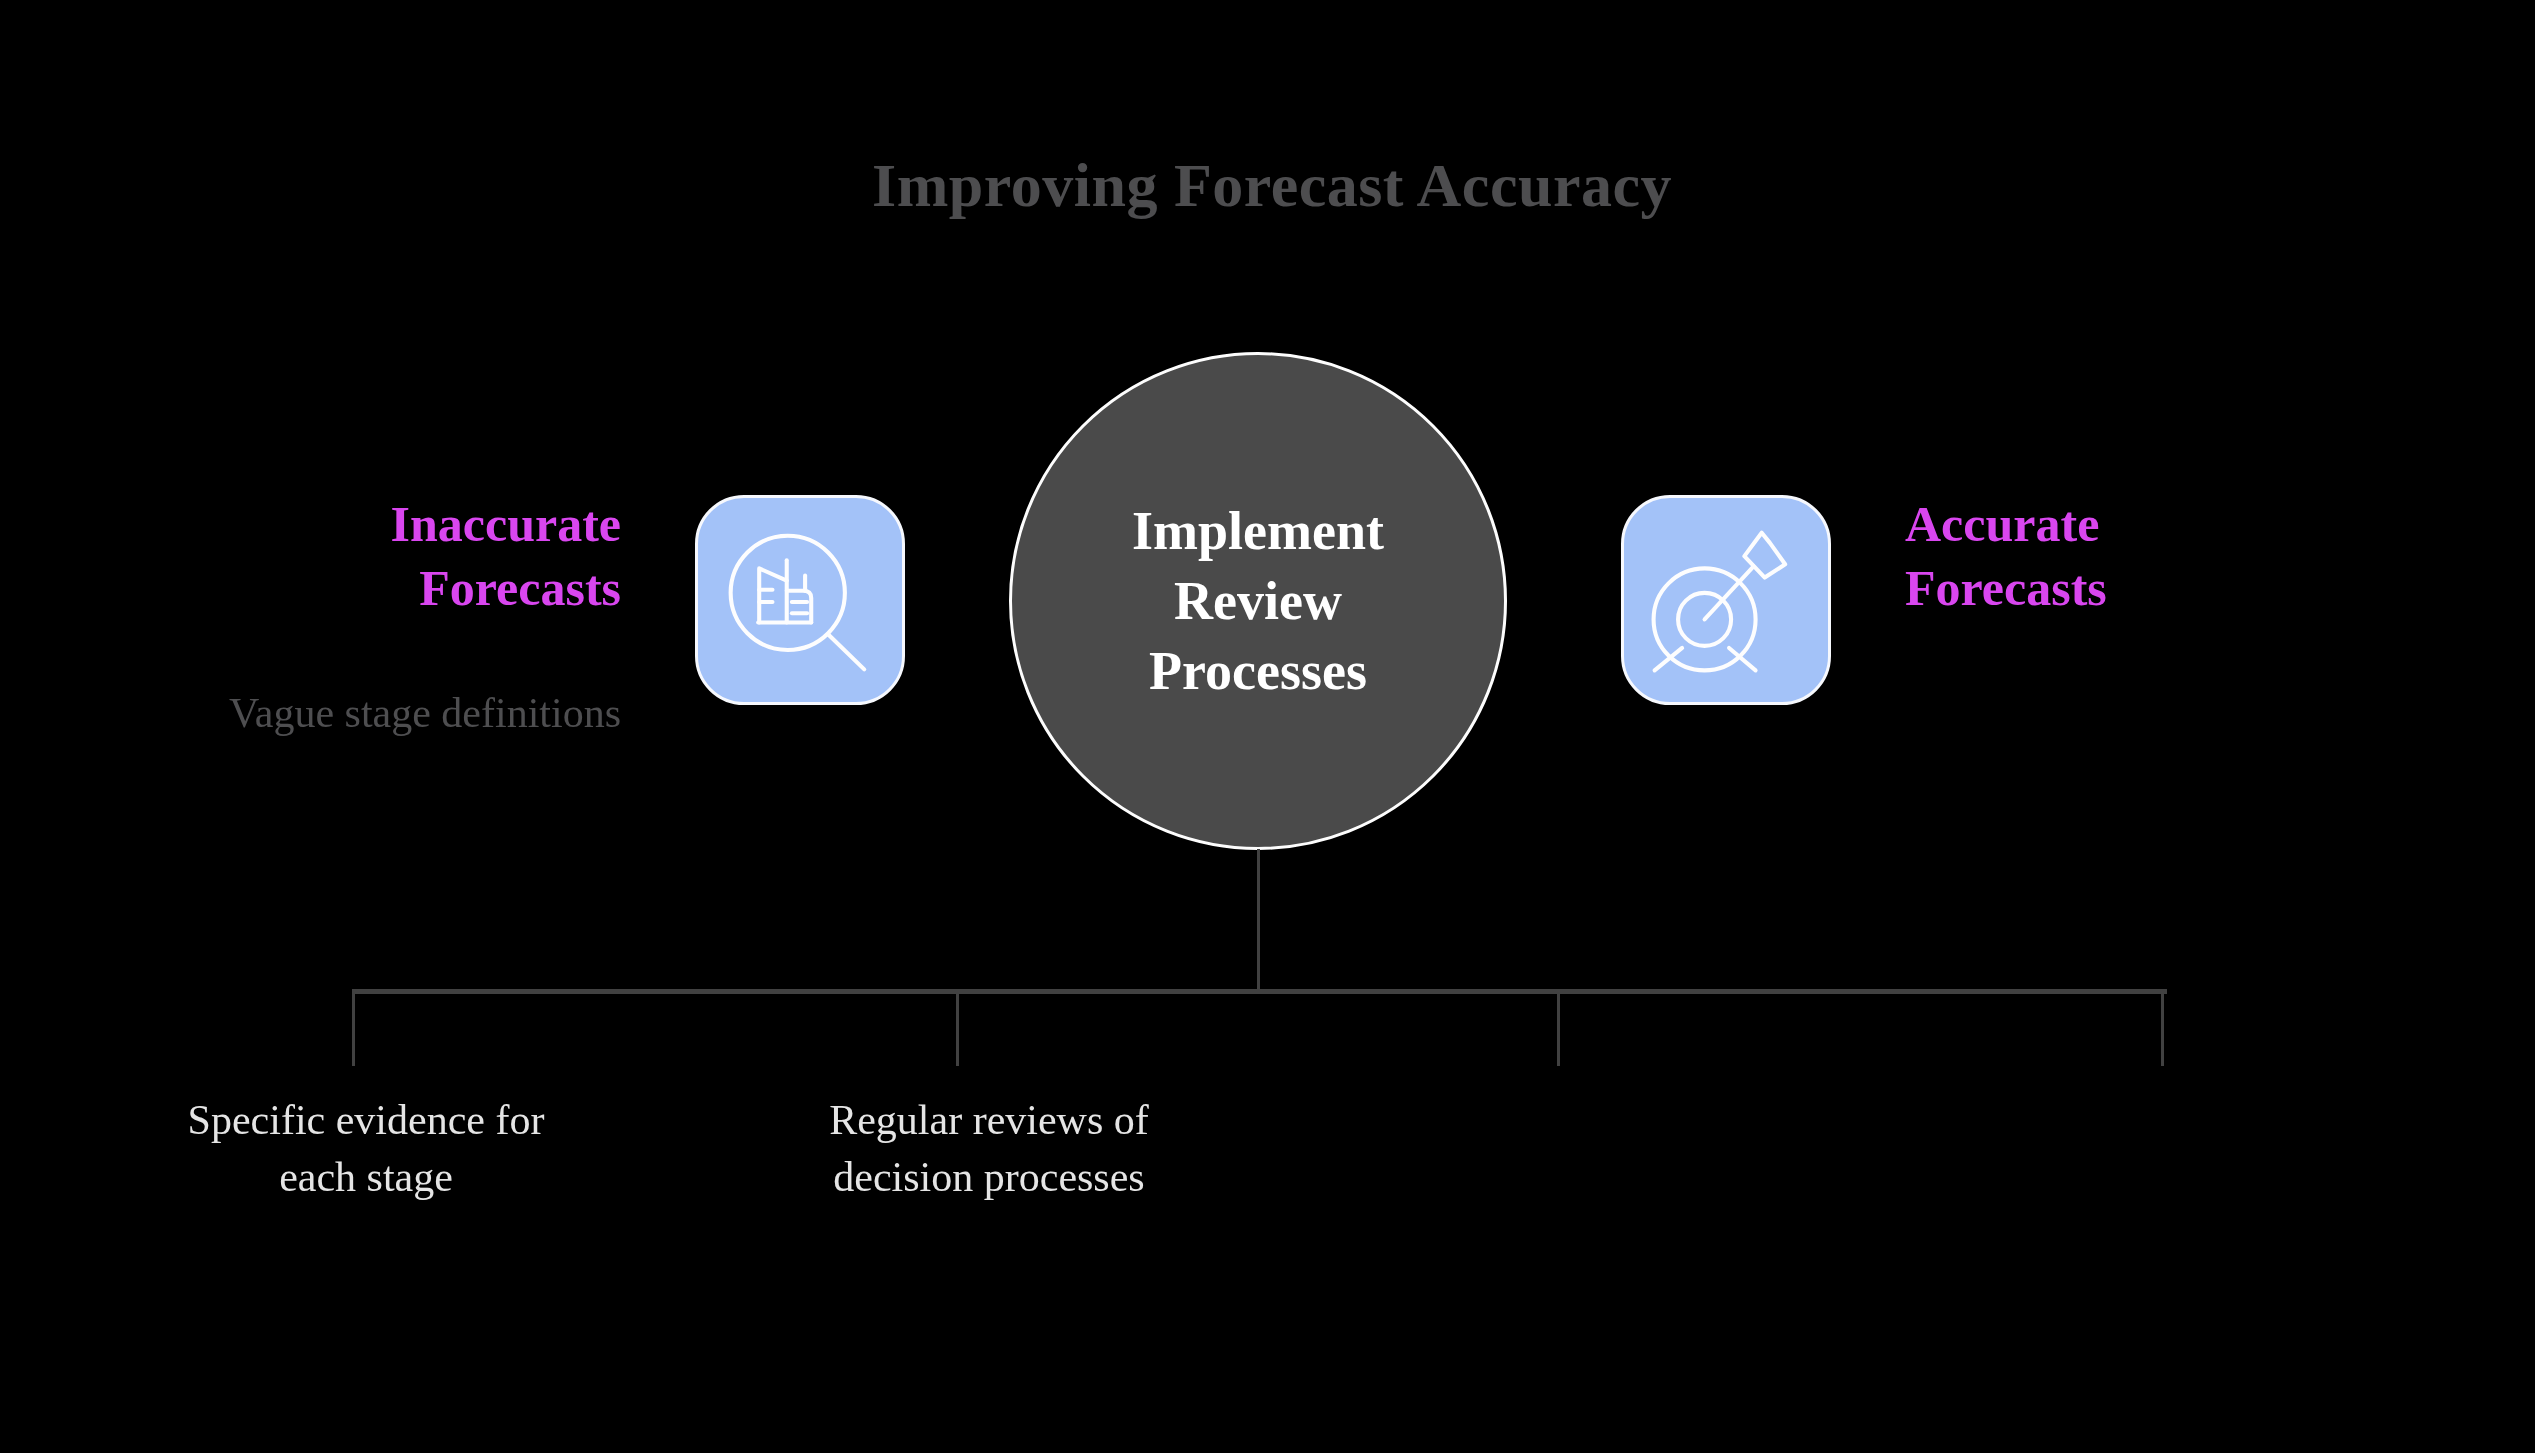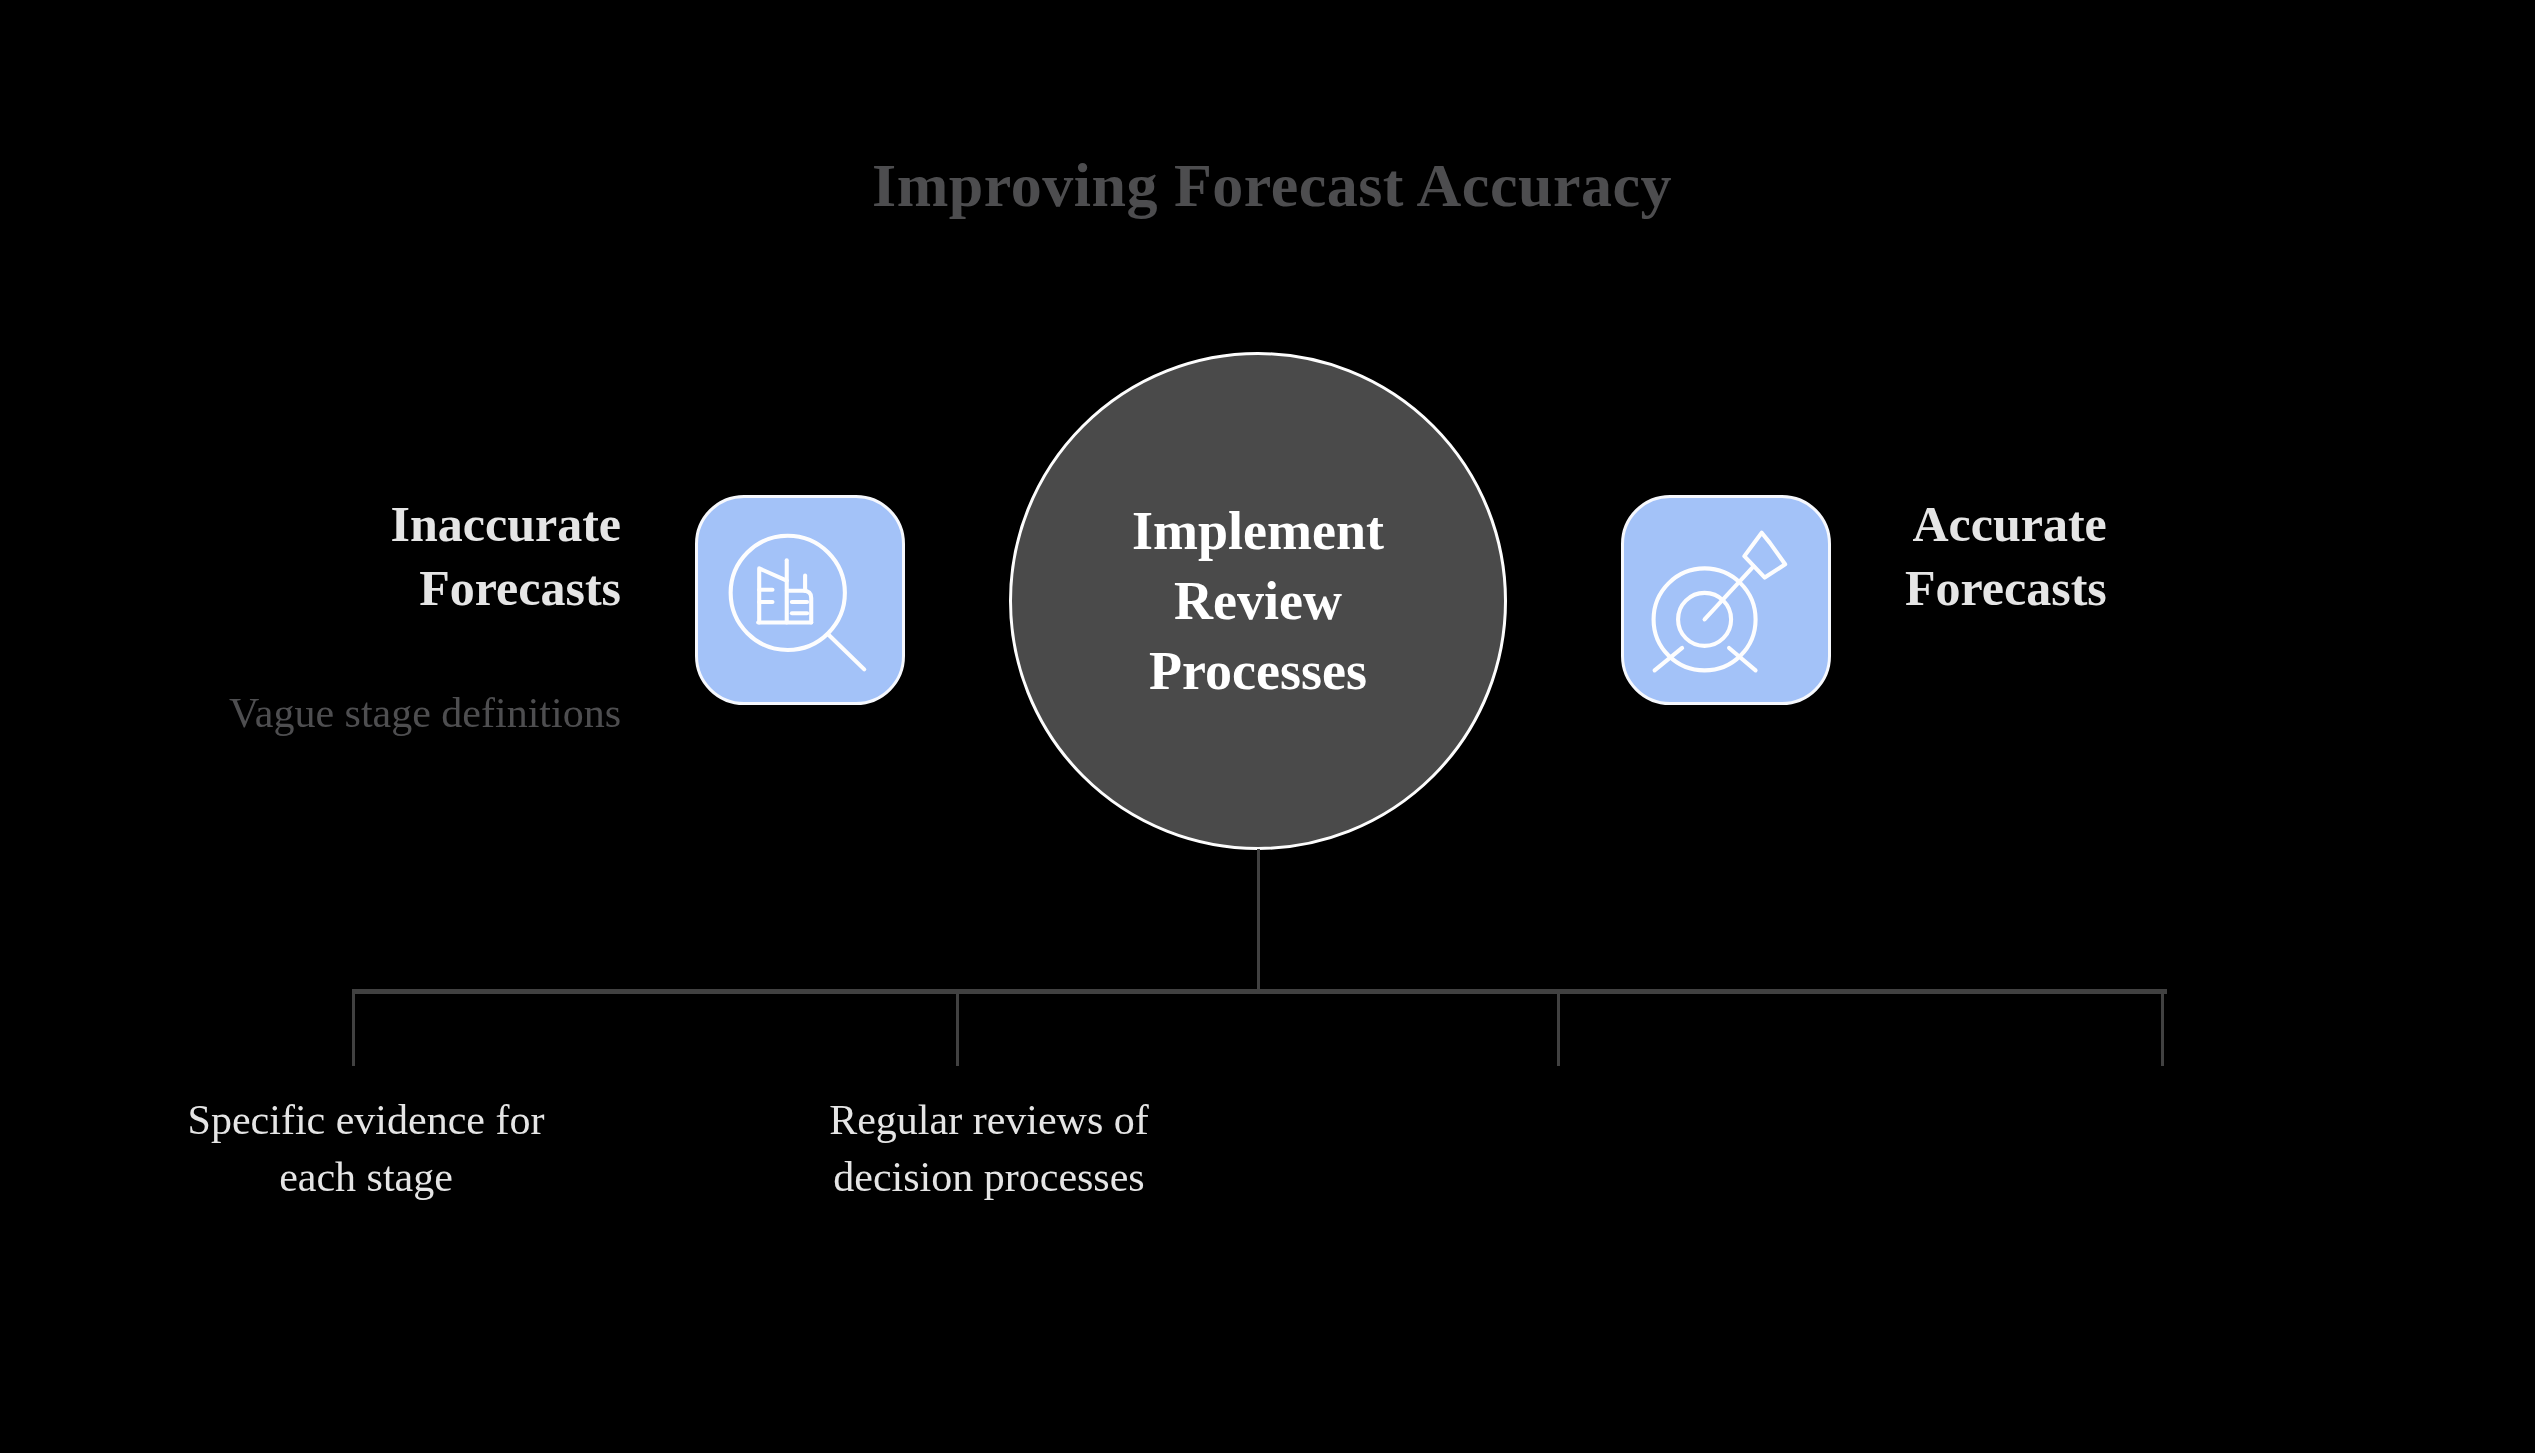--- a/index.html
+++ b/index.html
@@ -65,33 +65,33 @@
     stroke: #fdfdfe;
     stroke-width: 2;
     stroke-linecap: round;
     stroke-linejoin: round;
   }
 
   .side-heading {
     font-size: 50px;
     font-weight: 700;
     line-height: 1.27;
-    color: #e5e5e5;
+    color: #d946ef;
     white-space: pre-line;
   }
   .side-sub {
     font-size: 42px;
     font-weight: 400;
     line-height: 1.3;
     color: #4e4e50;
     white-space: nowrap;
   }
   #left-heading { right: 1923px; top: 493px; text-align: right; }
   #left-sub     { right: 1923px; top: 686px; text-align: right; }
-  #right-heading { left: 1905px; top: 493px; text-align: right; }
+  #right-heading { left: 1905px; top: 493px; text-align: left; }
   #right-sub     { left: 1905px; top: 686px; text-align: left; }
 
   .line { background: #414141; }
   #trunk-line      { left: 1257px; top: 849px;  width: 3px;    height: 143px; }
   #horizontal-line { left: 352px;  top: 989px; width: 1815px; height: 4.9px; }
   .drop-line       { top: 993px; width: 3px; height: 73px; }
   #drop-line-1 { left: 352px; }
   #drop-line-2 { left: 956px; }
   #drop-line-3 { left: 1557px; }
   #drop-line-4 { left: 2161px; }

